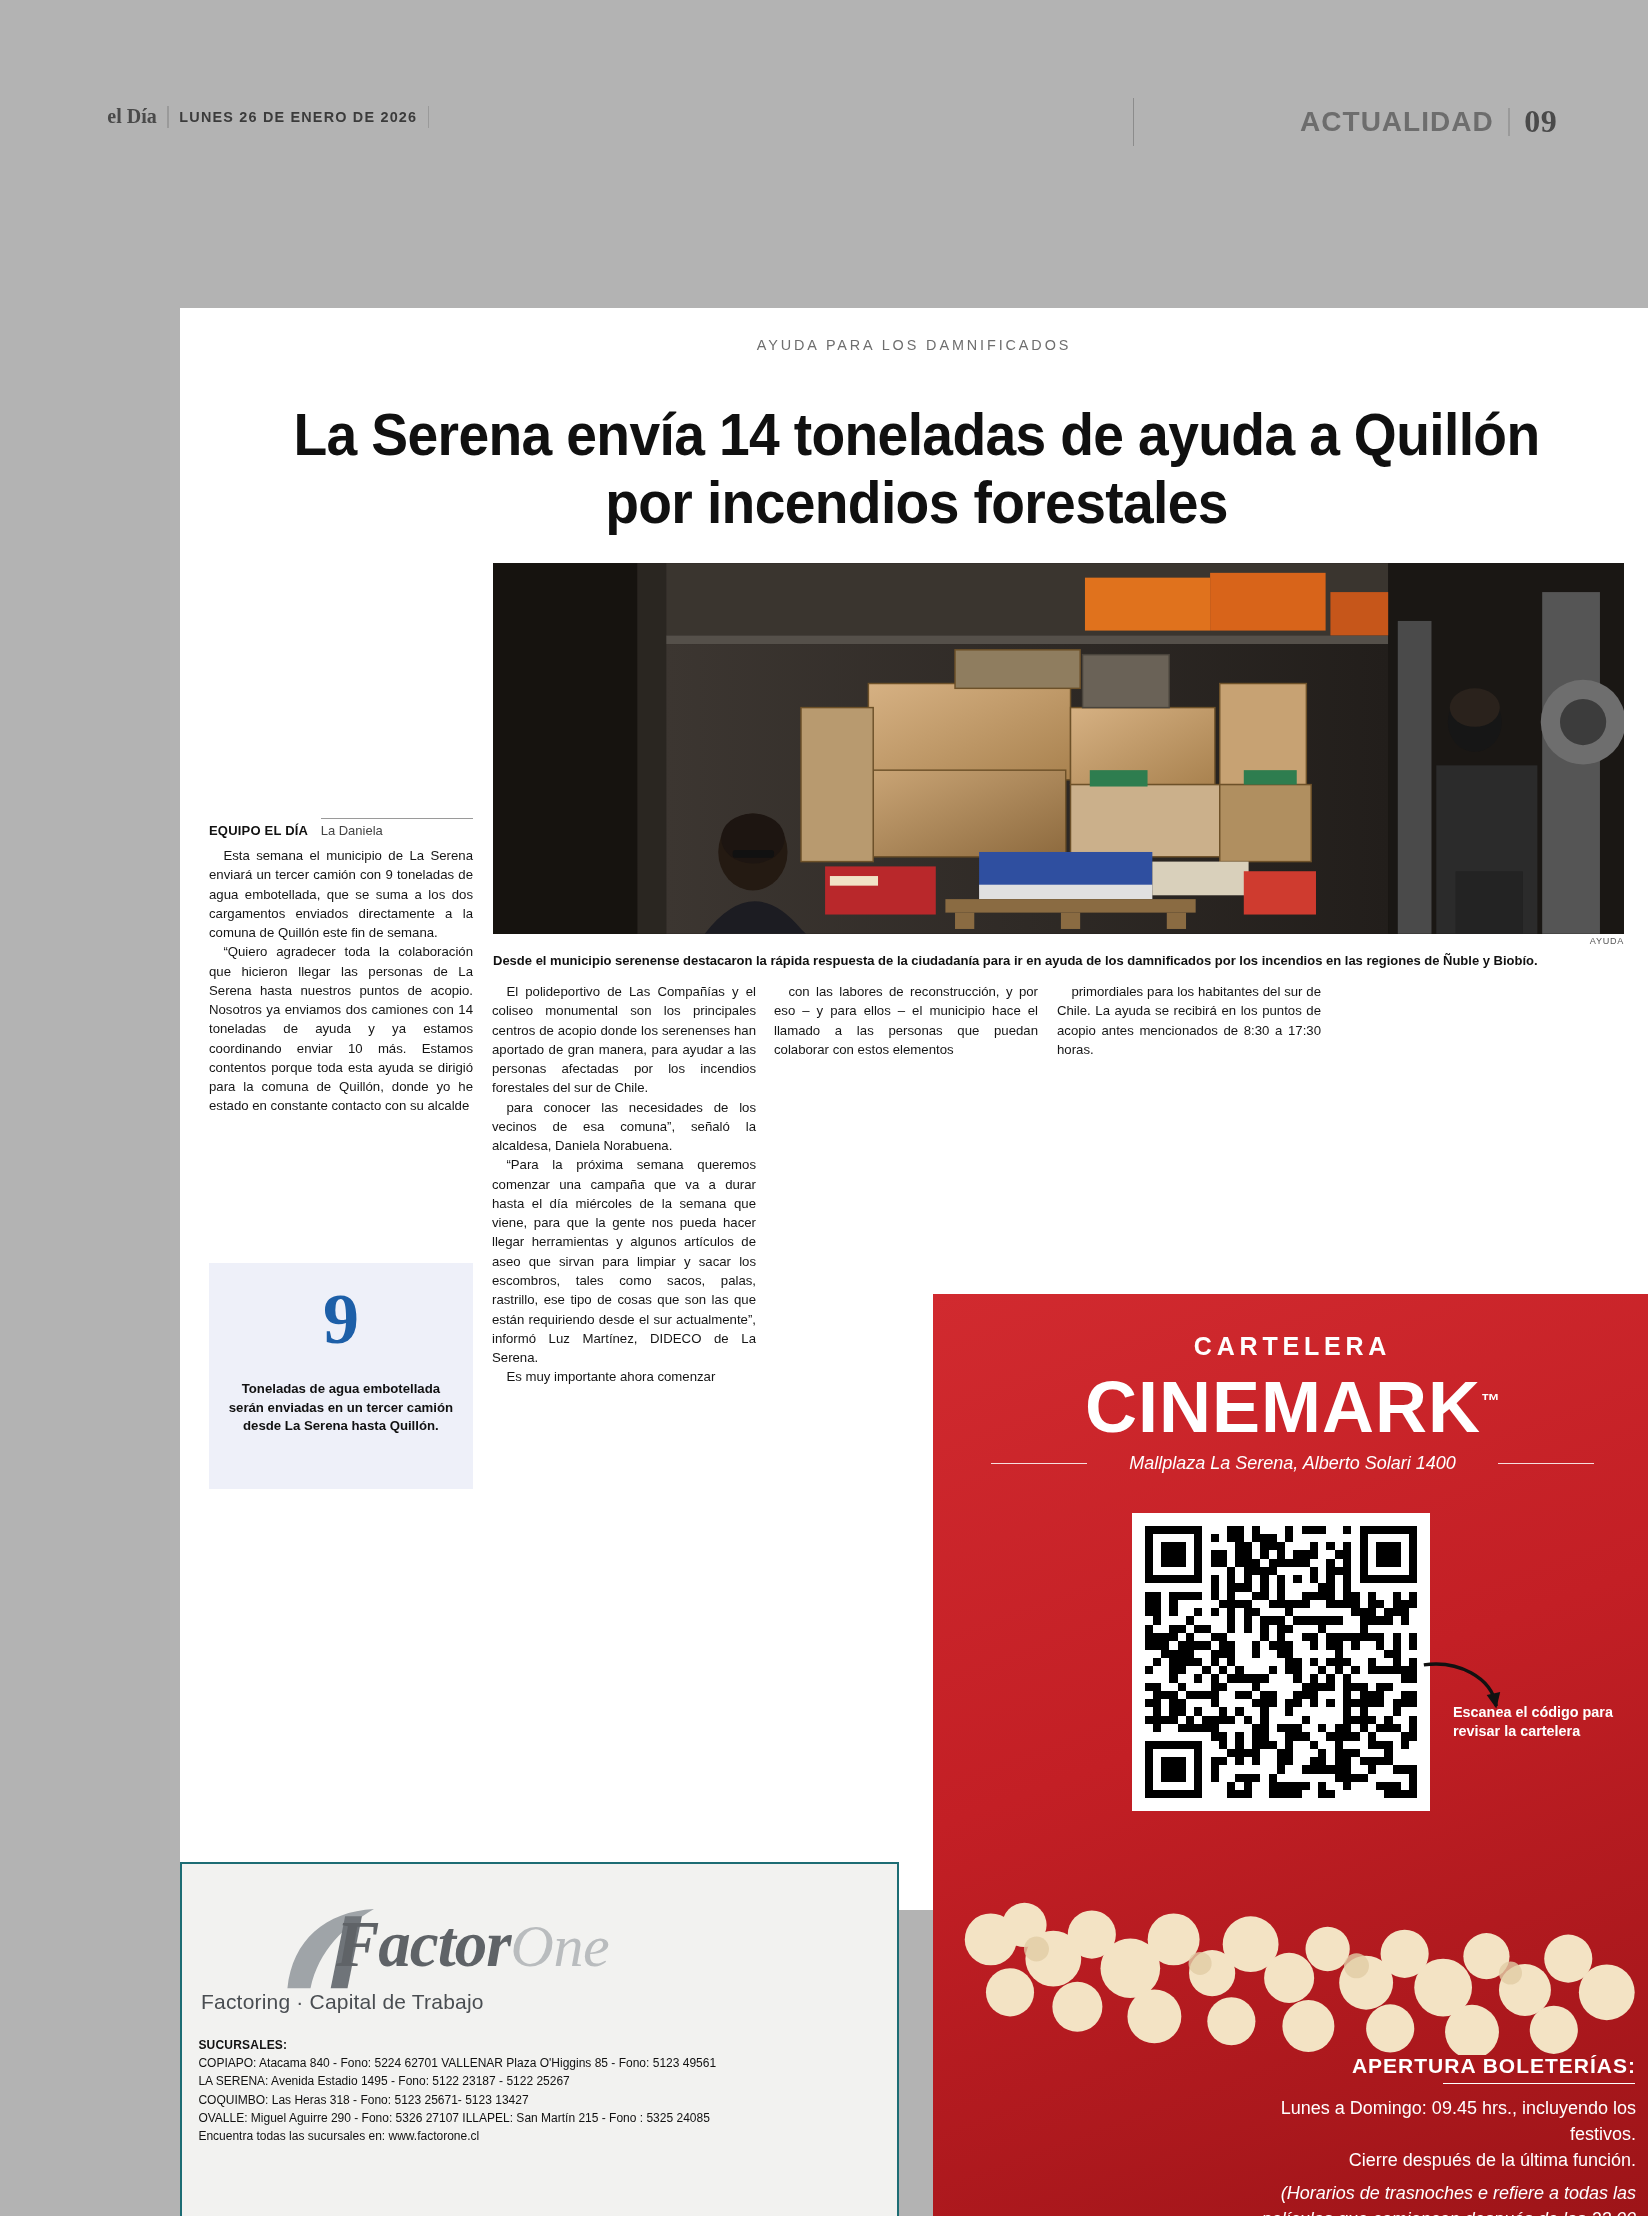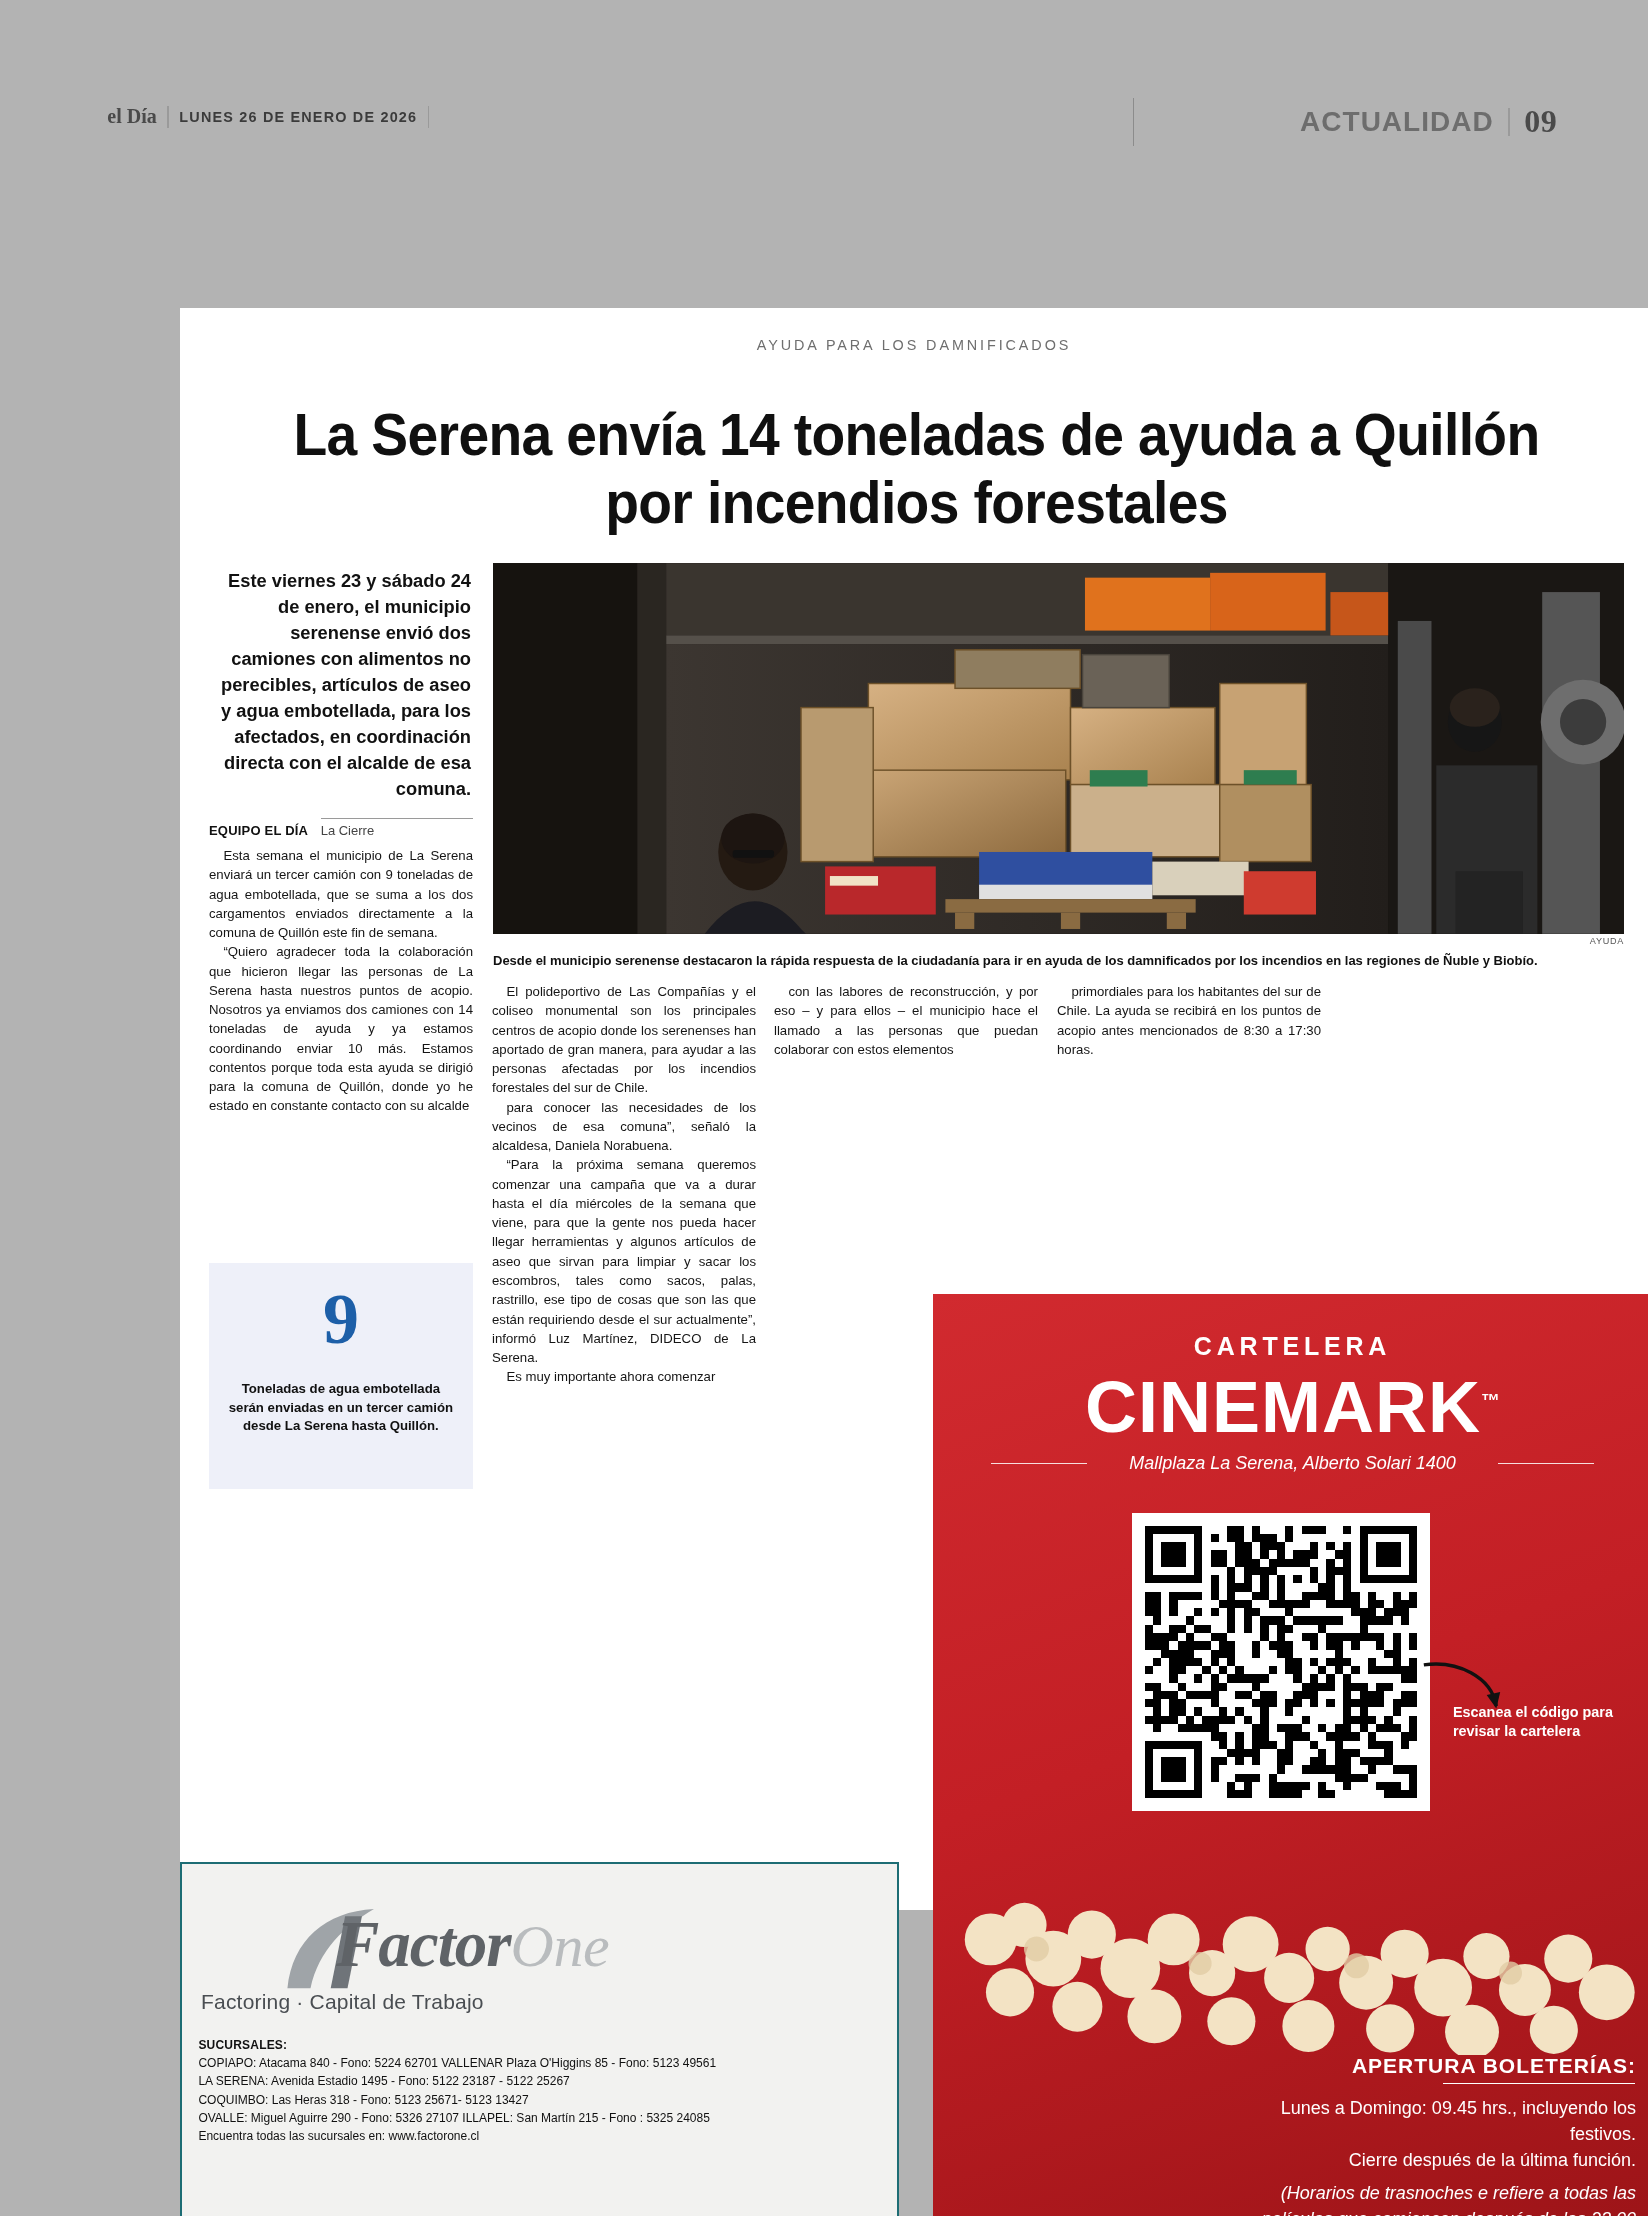--- a/index.html
+++ b/index.html
@@ -425,25 +425,24 @@
     </div>
   </div>
 
   <div class="white-left"></div>
 
   <div class="content">
 
     <div class="kicker">AYUDA PARA LOS DAMNIFICADOS</div>
     <h1 class="headline">La Serena envía 14 toneladas de ayuda a Quillón por incendios forestales</h1>
 
-    <div class="lead">Este viernes 23 y sábado 24 de enero, el municipio serenense envió dos camiones con alimentos no perecibles, artículos de aseo y agua embotellada, para los afectados, en coordinación directa con el alcalde de esa comuna.</div>
 
     <div class="byline">
       <span class="byline-name">EQUIPO EL DÍA</span>
-      <span class="byline-place">La Cierre</span>
+      <span class="byline-place">La Daniela</span>
     </div>
 
     <div class="photo">
       <svg width="1131" height="371" viewBox="0 0 2350 770" xmlns="http://www.w3.org/2000/svg" aria-hidden="true">
         <defs>
           <linearGradient id="truckbg" x1="0" y1="0" x2="0" y2="1">
             <stop offset="0" stop-color="#241f1c"></stop>
             <stop offset="1" stop-color="#14110f"></stop>
           </linearGradient>
           <linearGradient id="boxg" x1="0" y1="0" x2="1" y2="1">

